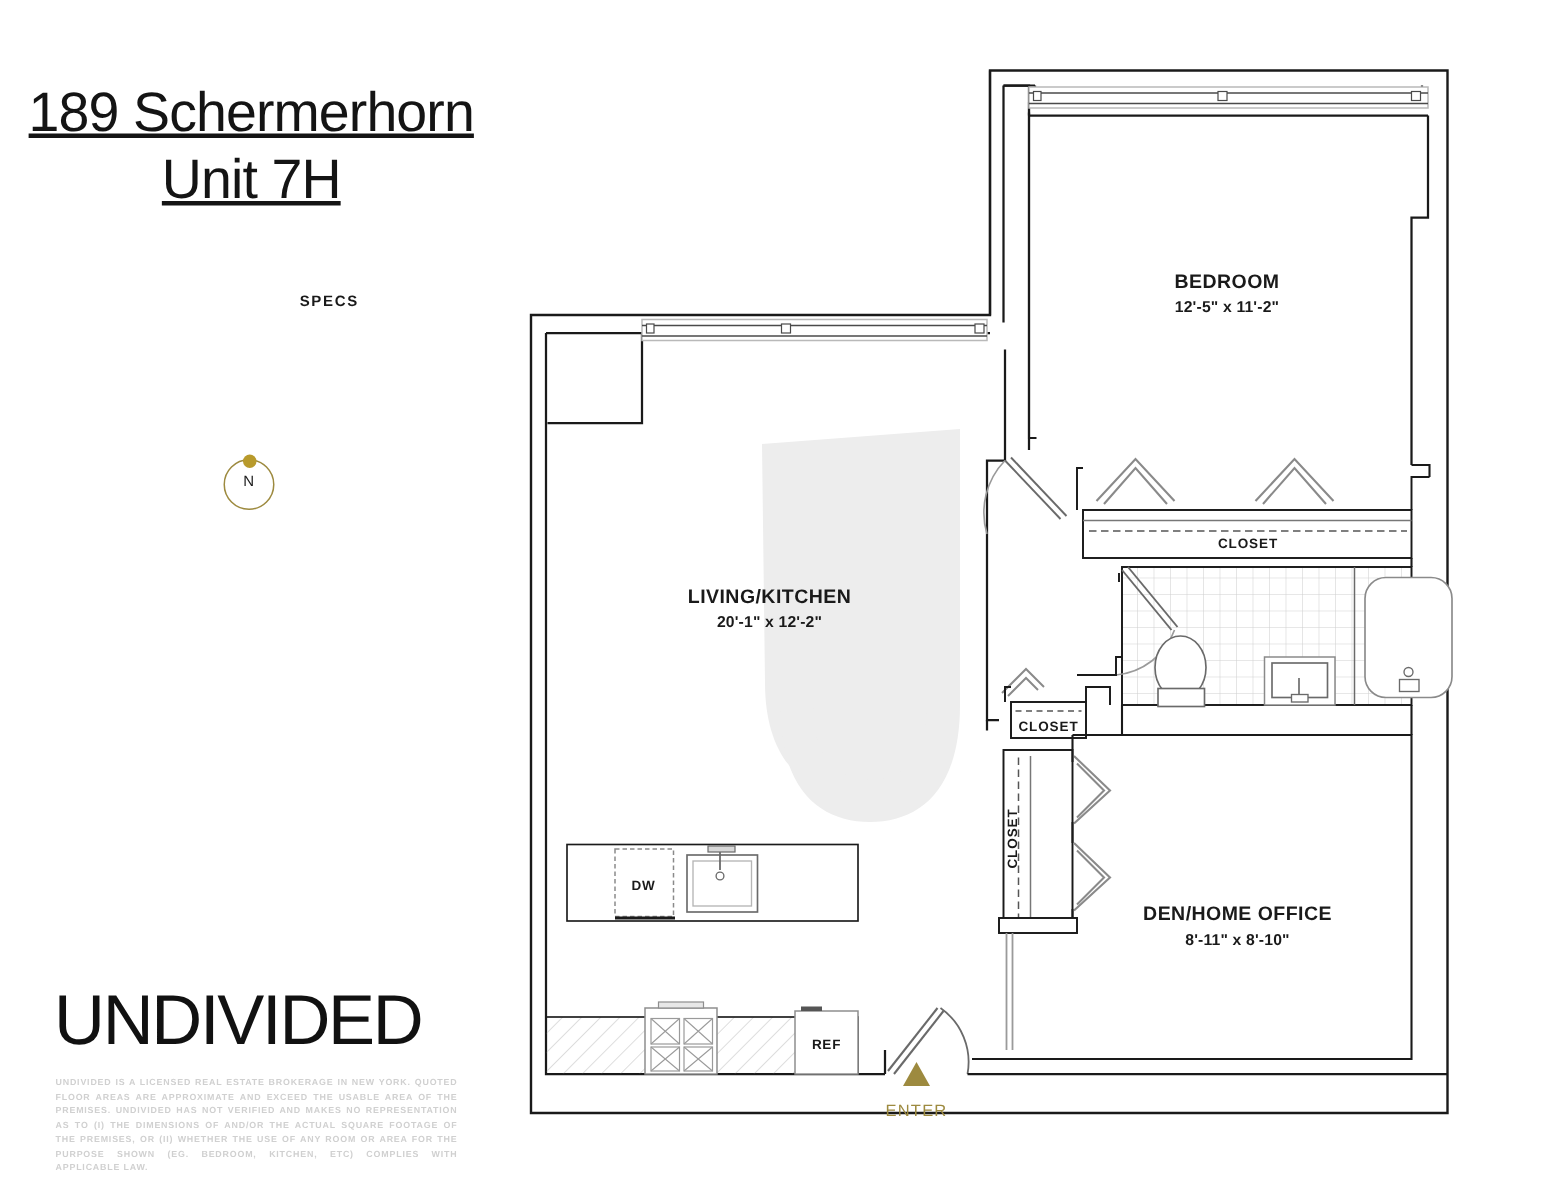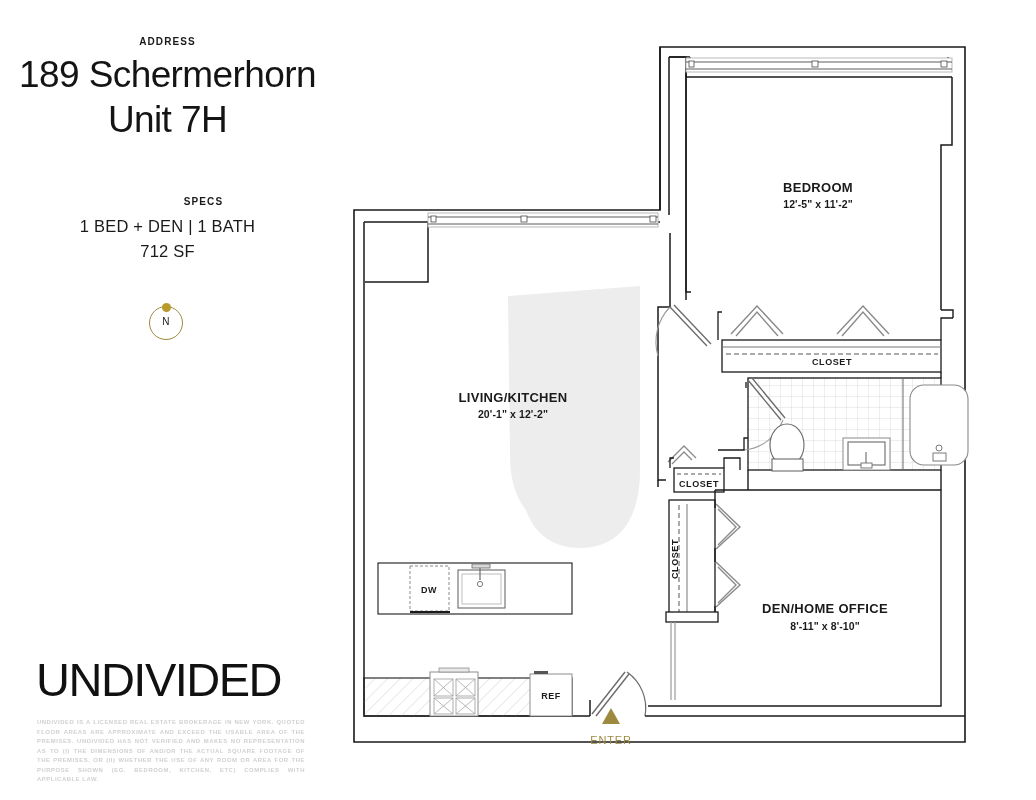--- a/index.html
+++ b/index.html
@@ -39,25 +39,26 @@
     position: absolute;
     top: 52px;
     left: 0;
     width: 335px;
     text-align: center;
     font-size: 37px;
     font-weight: 400;
     line-height: 1.22;
     letter-spacing: -0.6px;
     color: #141414;
+    text-decoration: underline;
   }
   #address-line1 { display:block; }
   #address-line2 { display:block; }
 
-  #specs-label { position: absolute; top: 196px; left: 0; width: 335px; padding-left: 36px; }
+  #specs-label { position: absolute; top: 196px; left: 16px; width: 335px; padding-left: 36px; }
 
   #specs-values {
     position: absolute;
     top: 214px;
     left: 0;
     width: 335px;
     text-align: center;
     font-size: 16.5px;
     line-height: 1.5;
     letter-spacing: 0.2px;
@@ -173,33 +174,28 @@
     letter-spacing: 0.8px;
     fill: #9d8a3f;
     text-anchor: middle;
   }
 </style>
 </head>
 <body>
 
 <div id="info-panel">
 
-  <div id="address-label" class="label-caps">ADDRESS</div>
 
   <div id="address-title">
     <span id="address-line1">189 Schermerhorn</span>
     <span id="address-line2">Unit 7H</span>
   </div>
 
   <div id="specs-label" class="label-caps">SPECS</div>
 
-  <div id="specs-values">
-    <span id="specs-beds">1 BED + DEN | 1 BATH</span>
-    <span id="specs-sf">712 SF</span>
-  </div>
 
 
   <div id="compass">
     <div id="compass-circle"></div>
     <div id="compass-dot"></div>
     <div id="compass-n">N</div>
   </div>
 
   <div id="brand-logo">UNDIVIDED</div>
 

